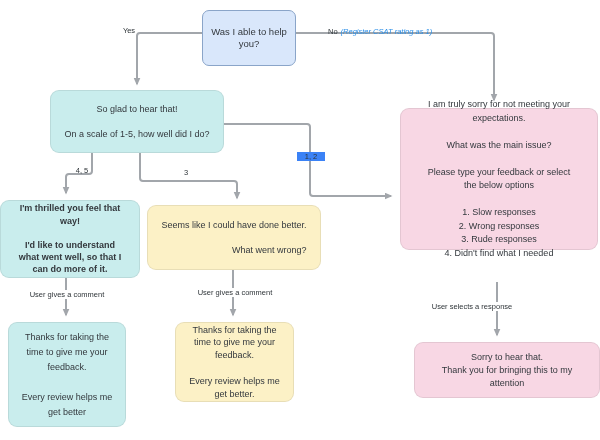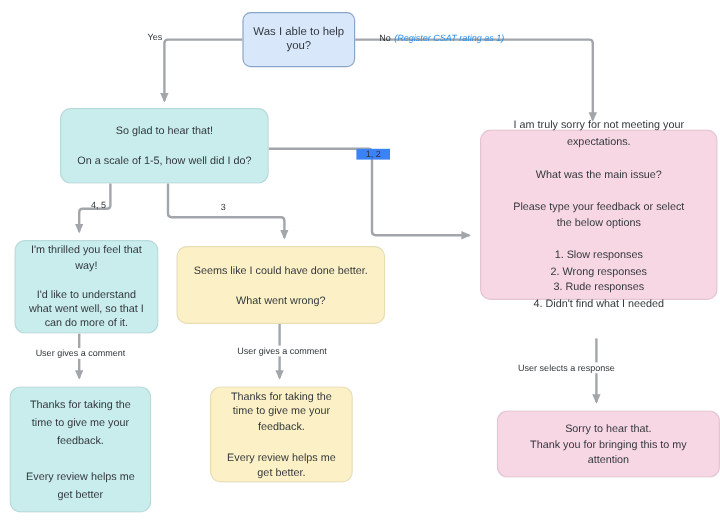--- a/index.html
+++ b/index.html
@@ -13,44 +13,44 @@
   .node{
     position:absolute;box-sizing:border-box;
     display:flex;align-items:center;justify-content:center;
     text-align:center;white-space:pre-line;
     font-size:9px;line-height:12.5px;
     border-radius:9px;
     border:1px solid rgba(0,0,0,0.08);
     padding:2px 3px;
   }
   .node-root{
-    left:202px;top:10px;width:94px;height:46px;
+    left:202px;top:10px;width:94px;height:56px;
     background:#d9e7fb;border:1.5px solid #8aa5c9;border-radius:7px;
     font-size:9.5px;
   }
   .teal{background:#c9eded;}
   .yellow{background:#fcf1c6;}
   .pink{background:#f8d7e4;}
   .node-glad{left:50px;top:90px;width:174px;height:63px;}
-  .node-thrilled{left:12px;top:200px;width:120px;height:78px;line-height:12.2px;}
-  .node-better{left:147px;top:205px;width:174px;height:65px;}
+  .node-thrilled{left:0;top:200px;width:140px;height:78px;line-height:12.2px;font-weight:bold;}
+  .node-better{left:147px;top:205px;width:174px;height:65px;text-align:right;}
   .node-sorry{left:400px;top:108px;width:198px;height:142px;line-height:13.5px;}
   .node-thanks-left{left:8px;top:322px;width:118px;height:105px;line-height:15px;}
   .node-thanks-mid{left:175px;top:322px;width:119px;height:80px;line-height:12.8px;}
   .node-sorry-final{left:414px;top:342px;width:186px;height:56px;line-height:13px;}
   .edge-label{
     position:absolute;font-size:7.5px;font-weight:normal;color:#2f3539;
     text-align:center;line-height:9px;white-space:nowrap;
   }
   .lbl-yes{left:114px;top:26px;width:30px;}
-  .lbl-no{left:316px;top:27px;}
+  .lbl-no{left:328px;top:27px;}
   .lbl-no .note{color:#2b8fe8;font-style:italic;margin-left:3px;}
   .lbl-45{left:66px;top:166px;width:32px;}
   .lbl-3{left:176px;top:168px;width:20px;}
-  .lbl-12{left:297px;top:124px;width:28px;background:#3b82f6;}
+  .lbl-12{left:297px;top:152px;width:28px;background:#3b82f6;}
   .lbl-cl{left:19px;top:290px;width:96px;background:#ffffff;}
   .lbl-cm{left:187px;top:288px;width:96px;background:#ffffff;}
   .lbl-sr{left:423px;top:302px;width:98px;background:#ffffff;}
 </style>
 </head>
 <body>
 
 <svg id="wires" viewBox="0 0 600 440">
   <defs>
     <marker id="arrow" markerUnits="userSpaceOnUse" markerWidth="9" markerHeight="8" refX="6.5" refY="3.5" orient="auto">

